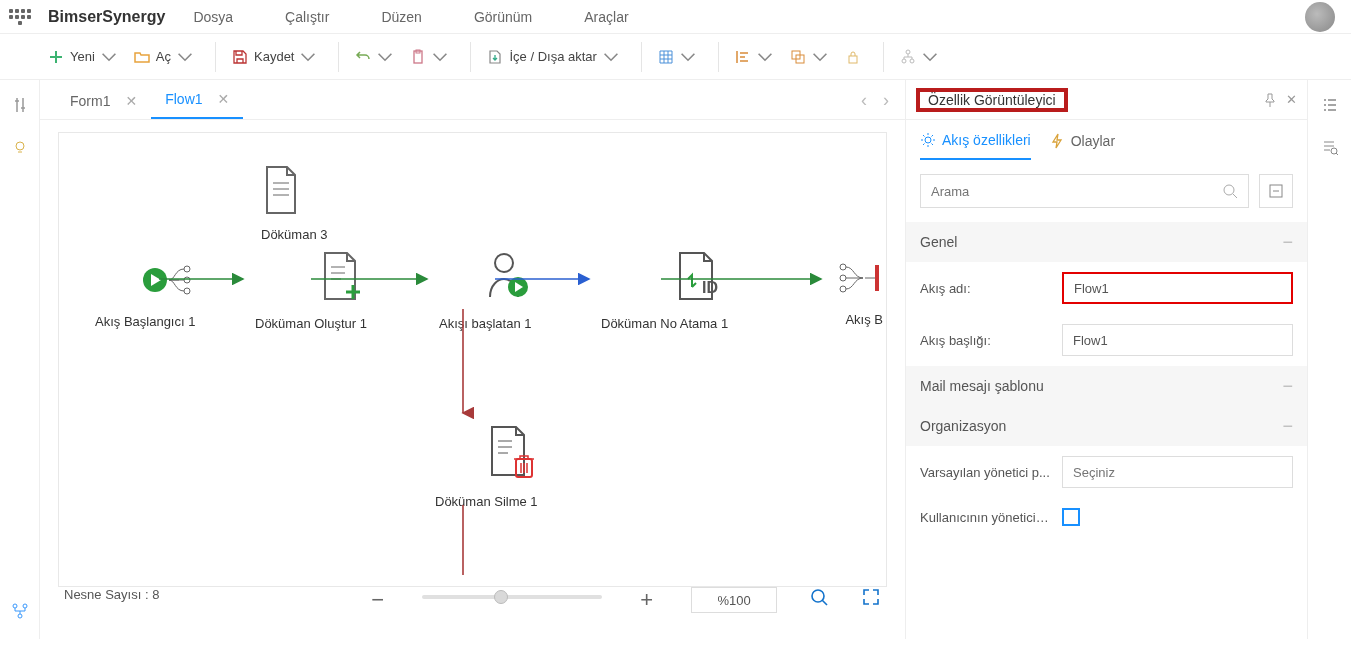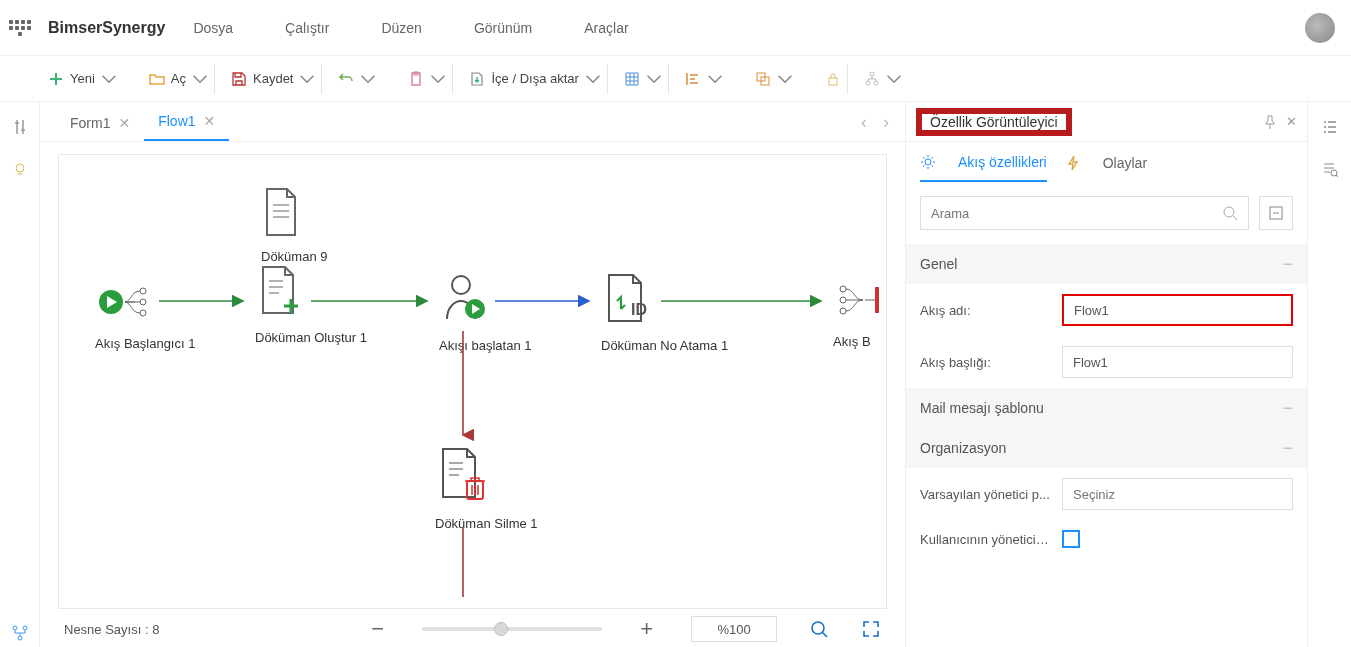--- a/index.html
+++ b/index.html
@@ -1,61 +1,61 @@
 <!DOCTYPE html>
 <html><head>
 <meta charset="utf-8">
 <style>
 *{box-sizing:border-box;margin:0;padding:0;font-family:"Segoe UI",Arial,sans-serif}
 body{width:1351px;height:647px;overflow:hidden;background:#fff;color:#333;font-size:13px}
-.topbar{height:56px;display:flex;align-items:center;padding:0 8px;border-bottom:1px solid #eee}
+.topbar{height:34px;display:flex;align-items:center;padding:0 8px;border-bottom:1px solid #eee}
 .app-grid{width:24px;display:flex;flex-wrap:wrap;justify-content:center;align-content:center;gap:2px;margin-right:16px;cursor:pointer}
 .app-grid span{width:4px;height:4px;background:#666;border-radius:1px}
 .app-name{font-weight:600;font-size:16px;color:#333;margin-right:28px}
 .menu{display:flex;gap:52px}
 .menu-item{color:#666;font-size:14px;cursor:pointer}
 .avatar{width:30px;height:30px;border-radius:50%;background:radial-gradient(circle at 40% 40%,#bbb,#888);margin-left:auto;margin-right:8px}
 .toolbar{height:46px;display:flex;align-items:center;padding:0 28px 0 42px;border-bottom:1px solid #eee}
-.tb-group{display:flex;align-items:center;gap:20px;margin-right:10px;border-right:1px solid #e5e5e5;height:30px}
+.tb-group{display:flex;align-items:center;gap:5px;padding-right:16px;margin-right:10px;border-right:1px solid #e5e5e5;height:30px}
 .tb-group.last{border-right:none}
 .tb-btn{display:flex;align-items:center;gap:6px;padding:4px 6px;cursor:pointer;color:#444}
 .tb-btn svg{width:16px;height:16px}
 .chev{width:10px;height:10px;color:#888}
 .body{display:flex;height:559px}
 .left-rail{width:40px;border-right:1px solid #eee;display:flex;flex-direction:column;align-items:center;padding-top:16px;gap:24px}
 .left-rail .rail-ic{color:#999;cursor:pointer}
 .left-rail .bottom{margin-top:auto;margin-bottom:18px;color:#3b99fc}
 .center{flex:1;display:flex;flex-direction:column;min-width:0}
 .tabs{height:40px;display:flex;align-items:flex-end;padding-left:16px;border-bottom:1px solid #eee;position:relative}
-.tab{padding:10px 14px;display:flex;align-items:center;gap:8px;color:#666;cursor:pointer;font-size:14px}
+.tab{padding:10px 14px;display:flex;align-items:center;gap:15px;color:#666;cursor:pointer;font-size:14px}
 .tab.active{color:#1890ff;border-bottom:2px solid #1890ff}
 .tab-close{font-size:14px;color:#aaa}
 .tabs-nav{margin-left:auto;display:flex;gap:16px;padding-right:16px;padding-bottom:8px;color:#bbb}
 .canvas-wrap{flex:1;padding:12px 18px;display:flex;flex-direction:column;min-height:0}
 .canvas{flex:1;border:1px solid #e8e8e8;background:#fff;position:relative;overflow:hidden}
-.node{position:absolute;text-align:left}
+.node{position:absolute;text-align:right}
 .node .lbl{margin-top:8px;font-size:13px;color:#333;white-space:nowrap}
 .doc-label{position:absolute;font-size:13px;color:#333;white-space:nowrap}
 svg.arrow{position:absolute;overflow:visible}
-.status{height:40px;display:flex;align-items:center;gap:32px;padding:0 6px}
+.status{height:40px;display:flex;align-items:flex-start;gap:32px;padding:0 6px}
 .status .count{font-size:13px;color:#555}
 .status .spacer{flex:1}
 .zoom-minus,.zoom-plus{font-size:22px;color:#666;cursor:pointer;padding:0 6px}
 .slider{width:180px;height:20px;display:flex;align-items:center}
 .slider .track{flex:1;height:4px;background:#e0e0e0;border-radius:2px;position:relative}
 .slider .thumb{position:absolute;left:40%;top:-5px;width:14px;height:14px;border-radius:50%;background:#d9d9d9;border:1px solid #bbb}
 .zoom-val{width:86px;height:26px;border:1px solid #ddd;display:flex;align-items:center;justify-content:center;color:#555}
 .zoom-ic{color:#1373cc;cursor:pointer}
 .right-panel{width:402px;border-left:1px solid #eee;display:flex;flex-direction:column}
 .rp-header{height:40px;display:flex;align-items:center;padding:0 10px;border-bottom:1px solid #eee}
-.rp-title{border:6px solid #b91c1c;padding:0 8px;color:#333;font-size:14px}
+.rp-title{border:4px solid #b91c1c;padding:0 8px;color:#333;font-size:14px}
 .rp-pin,.rp-close{margin-left:8px;color:#999;cursor:pointer}
 .rp-pin{margin-left:auto}
 .rp-tabs{display:flex;gap:18px;padding:12px 14px 0}
-.rp-tab{display:flex;align-items:center;gap:22px;padding-bottom:10px;cursor:pointer;color:#666;font-size:14px}
+.rp-tab{display:flex;align-items:center;gap:6px;padding-bottom:10px;cursor:pointer;color:#666;font-size:14px}
 .rp-tab.active{color:#1890ff;border-bottom:2px solid #1890ff}
 .rp-search-row{display:flex;align-items:center;gap:10px;padding:14px}
 .rp-search{flex:1;height:34px;border:1px solid #ddd;display:flex;align-items:center;padding:0 10px;color:#aaa}
 .rp-search input{flex:1;border:none;outline:none;font-size:13px;color:#3b82f6}
 .rp-collapse{width:34px;height:34px;border:1px solid #ddd;display:flex;align-items:center;justify-content:center;cursor:pointer}
 .section-hdr{height:40px;background:#f6f6f6;display:flex;align-items:center;justify-content:space-between;padding:0 14px;color:#555;font-size:14px}
 .section-hdr .minus{color:#bbb;font-size:18px}
 .field-row{display:flex;align-items:center;padding:10px 14px;gap:12px}
 .field-label{width:130px;color:#555;font-size:13px;white-space:nowrap;overflow:hidden;text-overflow:ellipsis}
 .field-input{flex:1;height:32px;border:1px solid #ddd;padding:0 10px;font-size:13px;color:#555;outline:none}
@@ -242,36 +242,36 @@
     <div class="canvas-wrap">
       <div class="canvas">
 
         <div class="node" style="left:200px;top:30px">
           <svg width="44" height="54" viewBox="0 0 44 54">
               <path d="M8 4h20l8 8v38H8z" fill="none" stroke="#666" stroke-width="2"></path>
               <path d="M28 4v8h8" fill="none" stroke="#666" stroke-width="2"></path>
               <path d="M14 20h16M14 26h16M14 32h16" stroke="#666"></path>
             </svg>
         </div>
-        <div class="doc-label" style="left:202px;top:94px">Döküman 9</div>
+        <div class="doc-label" style="left:202px;top:94px">Döküman 3</div>
 
         <div class="node" style="left:36px;top:124px">
           <svg width="56" height="46" viewBox="0 0 56 46">
               <circle cx="16" cy="23" r="12" fill="#2a9d3c"></circle>
               <path d="M12 17v12l10-6z" fill="#fff"></path>
               <path d="M30 23h10M40 15a6 6 0 010 0M40  M40 12h0" stroke="#666" fill="none"></path>
               <circle cx="48" cy="12" r="3" fill="none" stroke="#666"></circle>
               <circle cx="48" cy="23" r="3" fill="none" stroke="#666"></circle>
               <circle cx="48" cy="34" r="3" fill="none" stroke="#666"></circle>
               <path d="M30 23c6 0 6-11 15-11M30 23c6 0 6 11 15 11M30 23h15" stroke="#666" fill="none"></path>
             </svg>
           <div class="lbl">Akış Başlangıcı 1</div>
         </div>
 
-        <div class="node" style="left:196px;top:108px">
+        <div class="node" style="left:196px;top:116px">
           <svg width="50" height="56" viewBox="0 0 50 56">
               <path d="M8 4h22l8 8v38H8z" fill="none" stroke="#666" stroke-width="2"></path>
               <path d="M30 4v8h8" fill="none" stroke="#666" stroke-width="2"></path>
               <path d="M14 18h14M14 24h14M14 30h10" stroke="#666"></path>
               <path d="M36 36v14M29 43h14" stroke="#2a9d3c" stroke-width="3"></path>
             </svg>
           <div class="lbl">Döküman Oluştur 1</div>
         </div>
 
         <div class="node" style="left:380px;top:116px">

